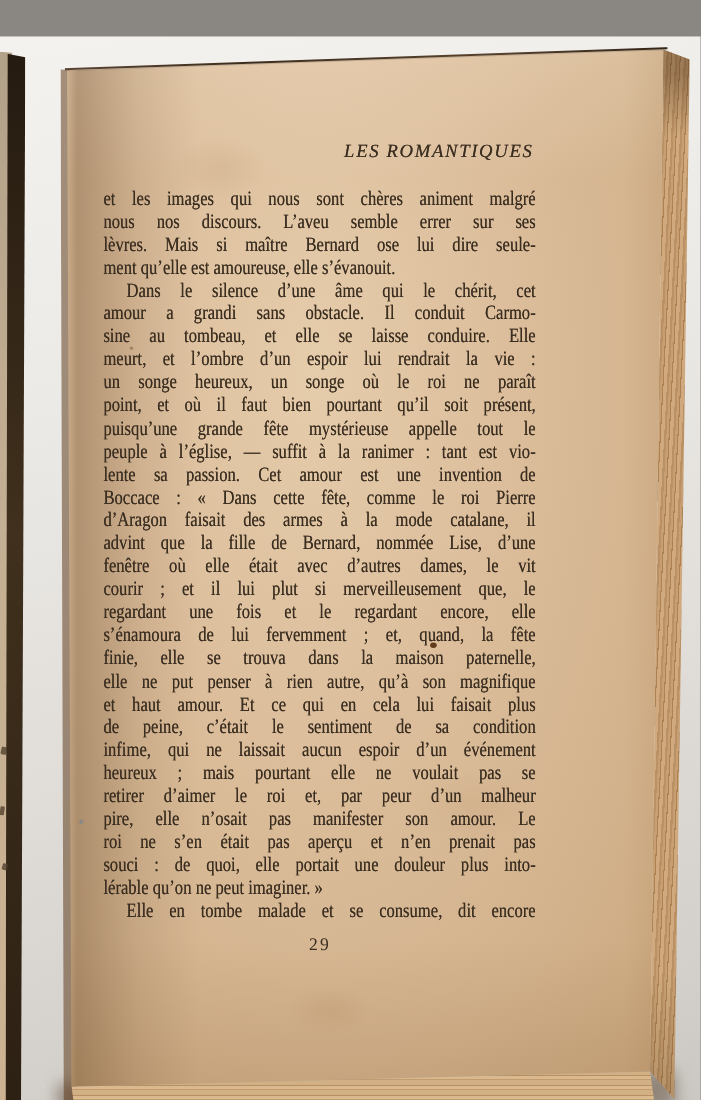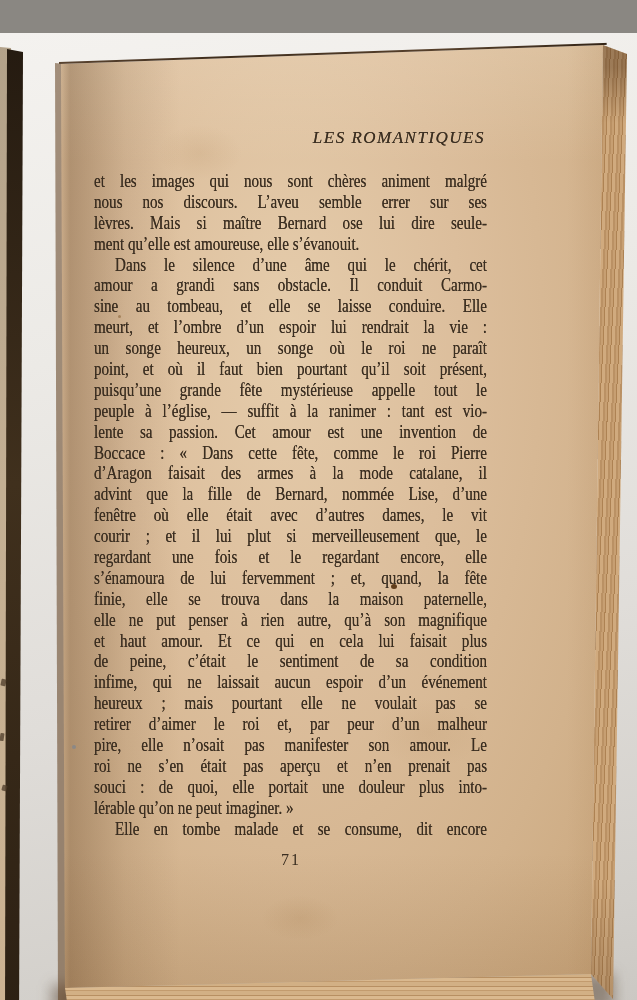--- a/index.html
+++ b/index.html
@@ -169,16 +169,16 @@
         <div class="line">de peine, c’était le sentiment de sa condition</div>
         <div class="line">infime, qui ne laissait aucun espoir d’un événement</div>
         <div class="line">heureux ; mais pourtant elle ne voulait pas se</div>
         <div class="line">retirer d’aimer le roi et, par peur d’un malheur</div>
         <div class="line">pire, elle n’osait pas manifester son amour. Le</div>
         <div class="line">roi ne s’en était pas aperçu et n’en  prenait pas</div>
         <div class="line">souci : de quoi, elle portait une douleur plus  into-</div>
         <div class="line nojust">lérable qu’on ne peut imaginer. »</div>
         <div class="line indent">Elle en tombe malade et se consume, dit encore</div>
       </div>
-    <div class="page-number">71</div>
+    <div class="page-number">29</div>
   </div>
 
 </div>
 
 </body></html>

